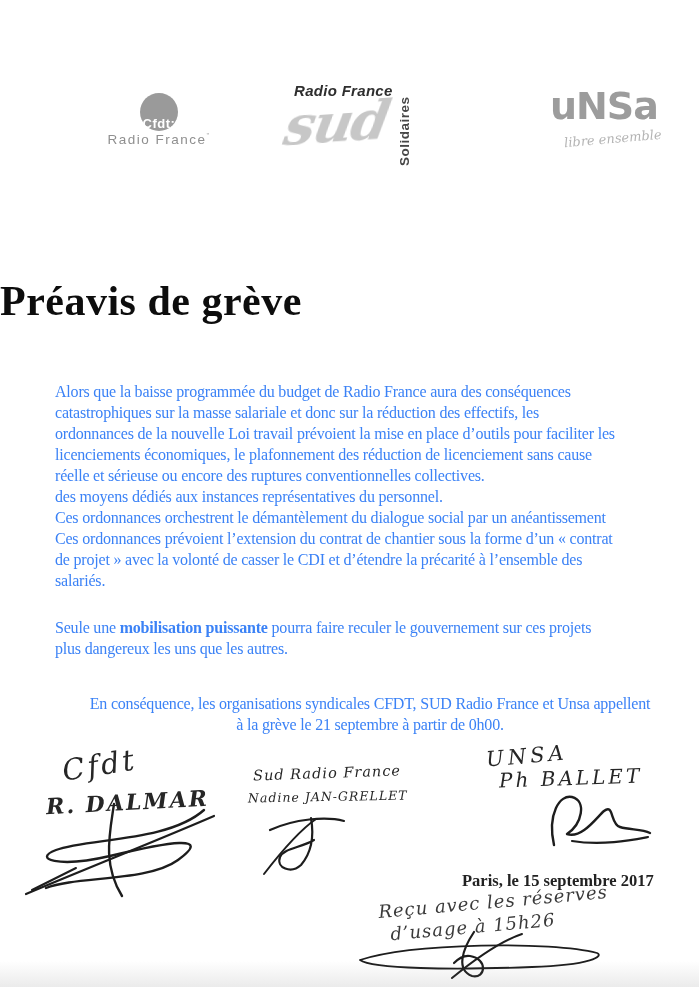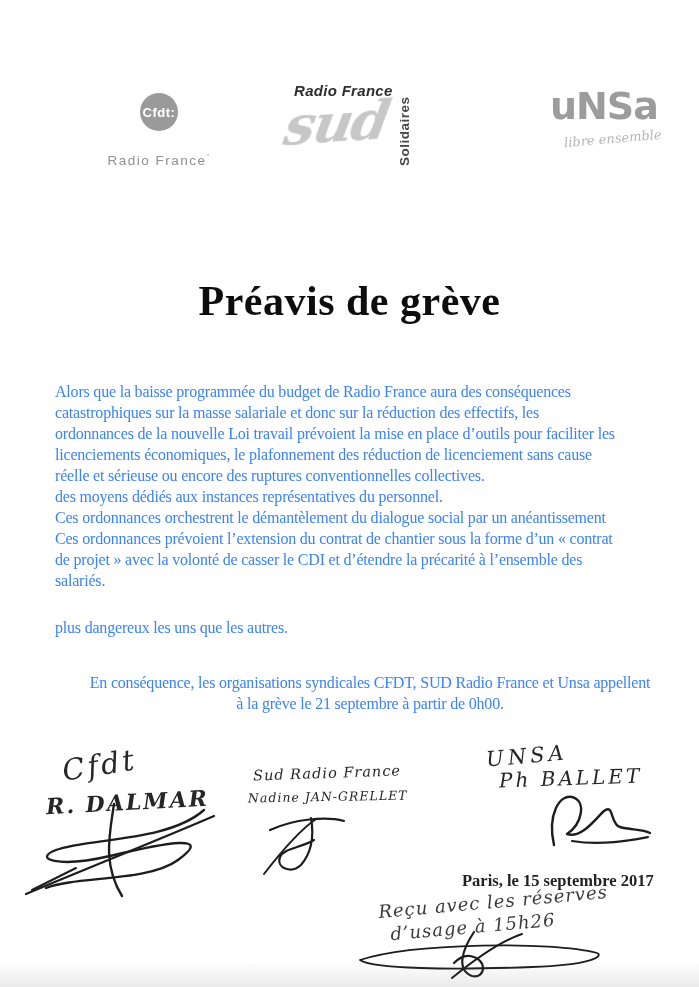--- a/index.html
+++ b/index.html
@@ -7,27 +7,27 @@
     position:relative; width:699px; height:987px; margin:0 auto;
     background:#ffffff; overflow:hidden;
     font-family:"Liberation Serif", serif; color:#1e1e1e;
   }
 
   
   .logo { position:absolute; }
   .cfdt-logo { left:100px; top:93px; width:118px; text-align:center; }
   .cfdt-circle {
     width:38px; height:38px; border-radius:50%; background:#9a9a9a;
-    margin:0 auto; display:flex; align-items:center; justify-content:center;
+    margin:0 auto; display:flex; align-items:flex-end; justify-content:center;
     color:#ffffff; font-family:"Liberation Sans", sans-serif;
     font-weight:bold; font-size:13px; letter-spacing:0.5px;
     filter:blur(0.3px);
   }
   .cfdt-caption {
-    margin-top:21px; font-family:"Liberation Sans", sans-serif;
+    margin-top:0; font-family:"Liberation Sans", sans-serif;
     color:#8f8f8f; font-size:13.5px; letter-spacing:1.5px; white-space:nowrap;
   }
   .cfdt-caption sup { font-size:8px; color:#b0b0b0; }
 
   .sud-logo { left:288px; top:82px; width:116px; height:86px; }
   .sud-top {
     position:absolute; left:6px; top:0;
     font-family:"Liberation Sans", sans-serif; font-weight:bold; font-style:italic;
     font-size:15px; color:#2e2e2e; white-space:nowrap; letter-spacing:0.3px;
   }
@@ -52,21 +52,21 @@
   }
   .unsa-slogan {
     margin-top:3px; margin-left:14px;
     font-family:"DejaVu Serif", serif; font-style:italic;
     font-size:13px; color:#b4b4b4; transform:rotate(-5deg); display:inline-block;
     white-space:nowrap;
   }
 
   
   .doc-title {
-    position:absolute; left:0; top:249px; width:699px; text-align:center;
+    position:absolute; left:0; top:249px; width:699px; text-align:left;
     font-family:"Liberation Serif", serif; font-weight:bold; font-size:42px;
     color:#0d0d0d; letter-spacing:0.5px;
   }
 
   
   .body-block {
     position:absolute; left:55px; top:381px; width:630px;
     font-size:16px; line-height:21px; letter-spacing:-0.2px; color:#3b82f6;
   }
   .body-block p { margin:0; }
@@ -159,20 +159,21 @@
     <p>
       <span style="display:block">des moyens dédiés aux instances représentatives du personnel.</span>
       <span style="display:block">Ces ordonnances orchestrent le démantèlement du dialogue social par un anéantissement</span>
     </p>
     <p>
       <span style="display:block">Ces ordonnances prévoient l’extension du contrat de chantier sous la forme d’un « contrat</span>
       <span style="display:block">de projet » avec la volonté de casser le CDI et d’étendre la précarité à l’ensemble des</span>
       <span style="display:block">salariés.</span>
     </p>
     <p class="para-gap-1">
+      <span style="display:block"><span>Seule une </span><span class="bold-inline">mobilisation puissante</span><span> pourra faire reculer le gouvernement sur ces projets</span></span>
       <span style="display:block">plus dangereux les uns que les autres.</span>
     </p>
     <p class="para-gap-2">
       <span style="display:block">En conséquence, les organisations syndicales CFDT, SUD Radio France et Unsa appellent</span>
       <span style="display:block">à la grève le 21 septembre à partir de 0h00.</span>
     </p>
   </div>
 
   <span class="hand hand-cfdt-org">Cfdt</span>
   <span class="hand hand-cfdt-name">R. DALMAR</span>

